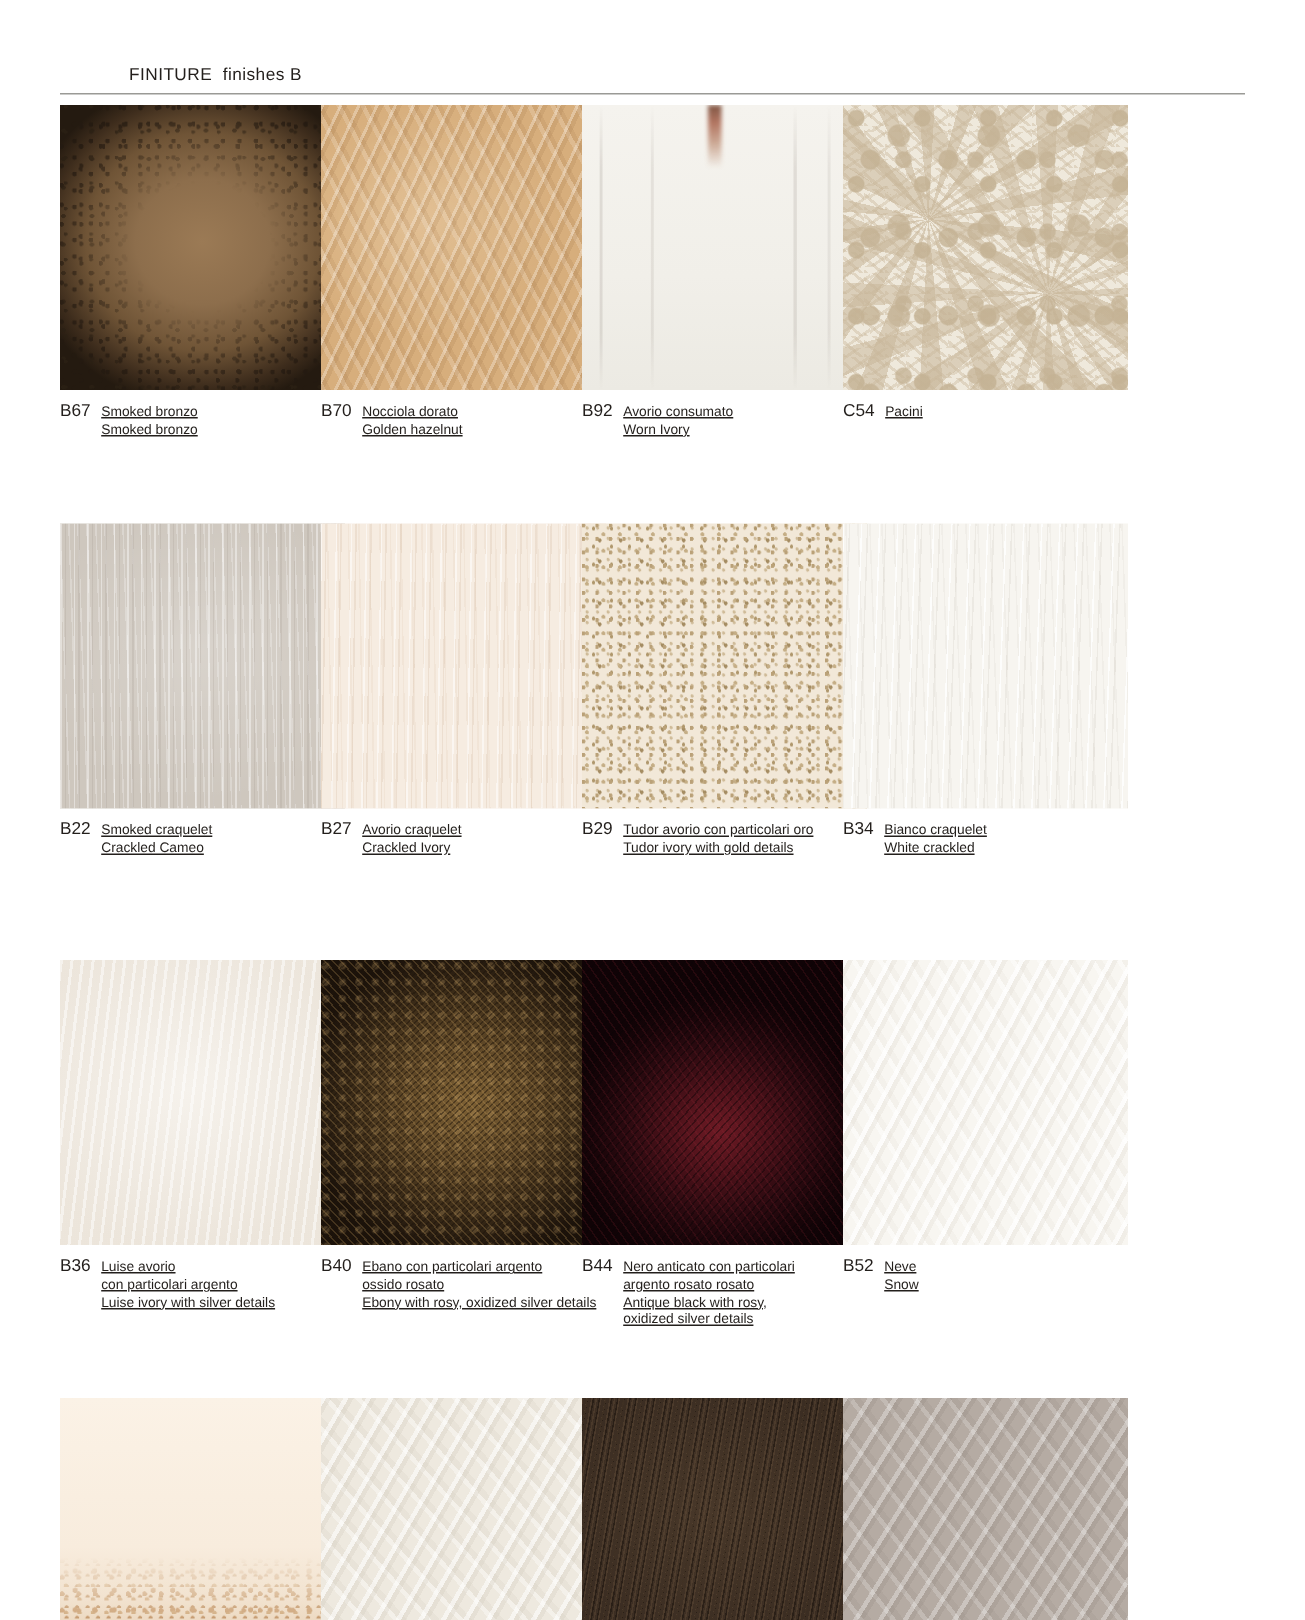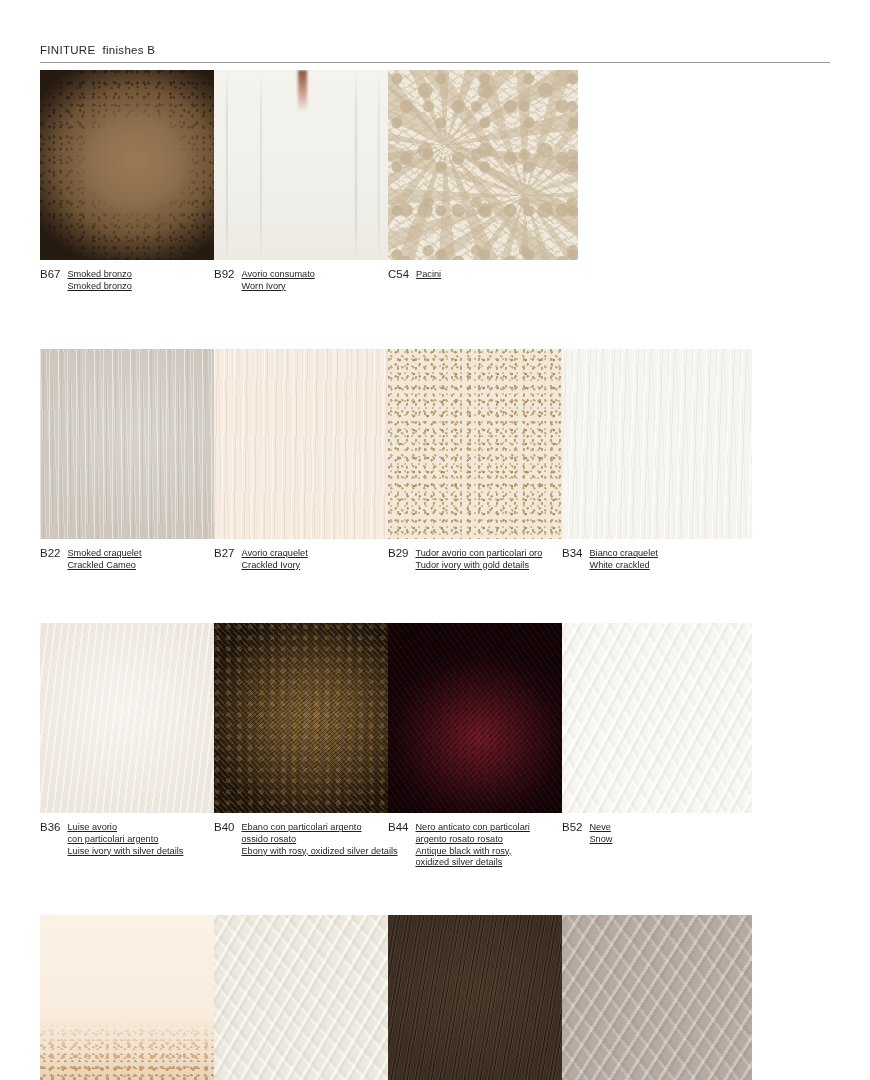--- a/index.html
+++ b/index.html
@@ -14,20 +14,21 @@
 
   
   .header{
     position:absolute;left:40px;top:44px;width:790px;
   }
   .header-title{
     font-size:11.5px;
     letter-spacing:0.3px;
     color:#231f1c;
     white-space:nowrap;
+    margin-left:46px;
   }
   .header-title .it{font-weight:400;}
   .header-title .en{margin-left:7px;}
   .header-rule{
     margin-top:6px;
     height:1px;
     background:#9a9a96;
     width:790px;
   }
 
@@ -35,21 +36,21 @@
   .grid{
     position:absolute;left:40px;top:70px;
     width:795px;
   }
   .row{
     display:flex;
     width:795px;
   }
   .row.r1{margin-top:0px;}
   .row.r2{margin-top:57px;}
-  .row.r3{margin-top:52px;}
+  .row.r3{margin-top:69px;}
   .row.r4{margin-top:46px;}
 
   .cell{
     width:174px;
     box-sizing:border-box;
   }
   .swatch{
     width:190px;height:190px;
     position:relative;
     overflow:hidden;
@@ -274,20 +275,32 @@
           </div>
         <div class="caption">
           <div class="code">B67</div>
           <div class="names">
             <div class="it">Smoked bronzo</div>
             <div class="en">Smoked bronzo</div>
           </div>
         </div>
       </div>
       <div class="cell">
+        <div class="swatch b70">
+            <div class="tex b70-t"></div>
+          </div>
+        <div class="caption">
+          <div class="code">B70</div>
+          <div class="names">
+            <div class="it">Nocciola dorato</div>
+            <div class="en">Golden hazelnut</div>
+          </div>
+        </div>
+      </div>
+      <div class="cell">
         <div class="swatch b92">
             <div class="tex b92-t"></div>
             <div class="b92-mark"></div>
           </div>
         <div class="caption">
           <div class="code">B92</div>
           <div class="names">
             <div class="it">Avorio consumato</div>
             <div class="en">Worn Ivory</div>
           </div>

